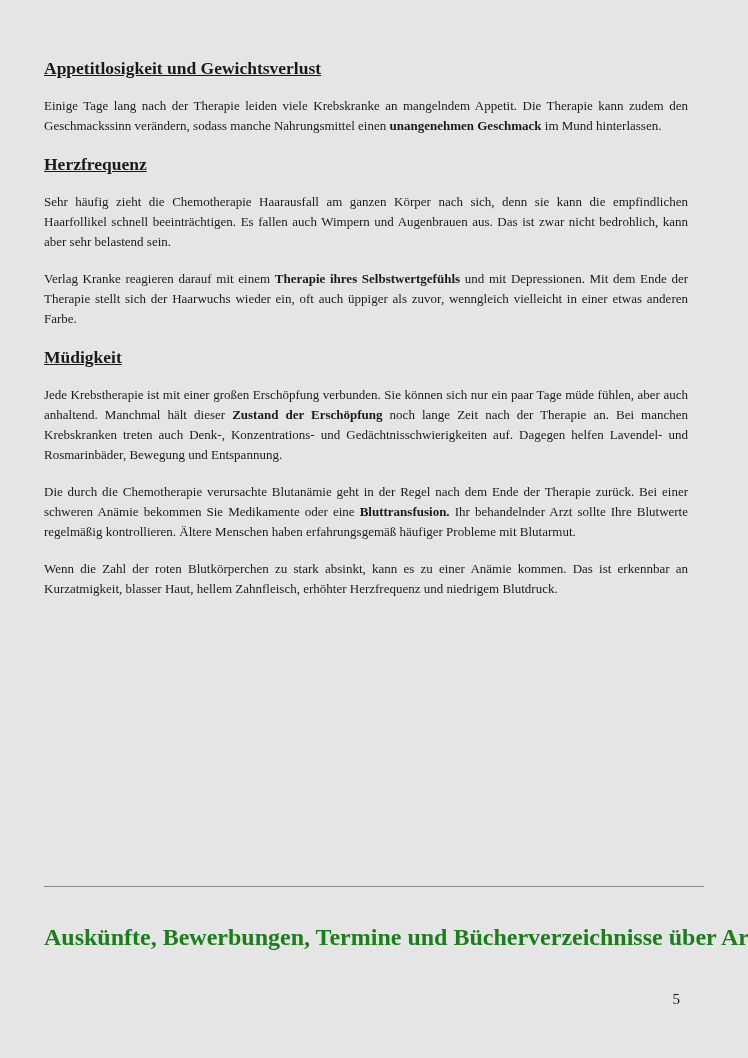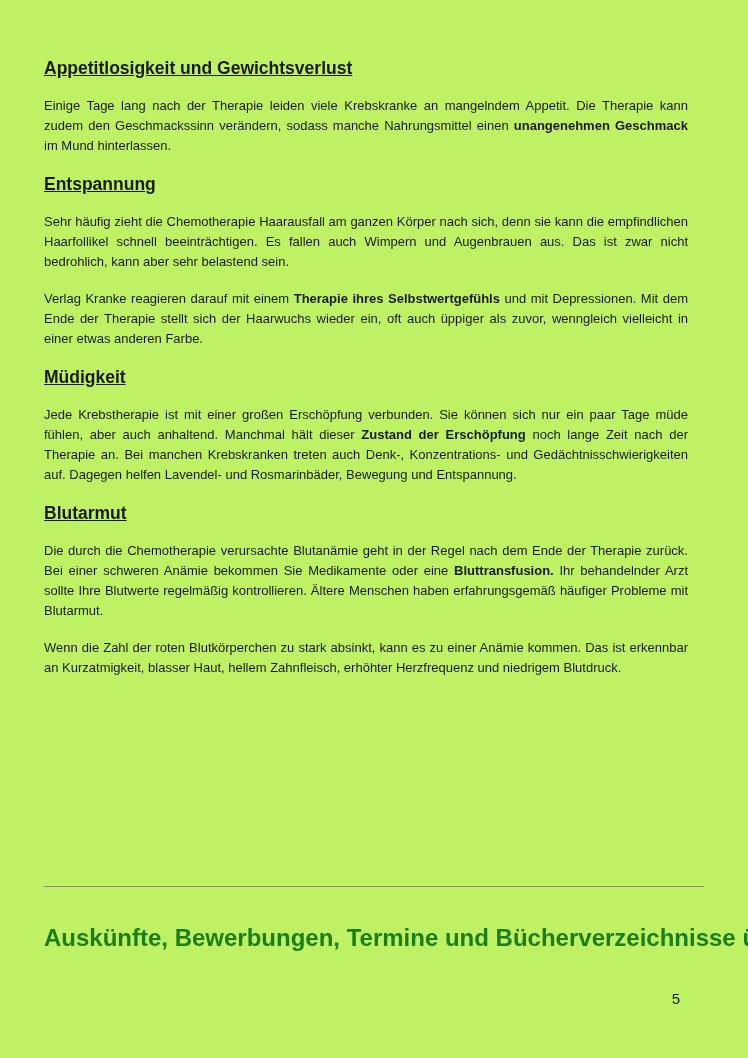--- a/index.html
+++ b/index.html
@@ -1,21 +1,21 @@
 <!DOCTYPE html>
 <html><head>
 <meta charset="utf-8">
 <style>
   html, body { margin: 0; padding: 0; background: #ffffff; }
   .page {
     position: relative;
     width: 748px;
     height: 1058px;
-    background: #bef264;
-    font-family: Liberation Sans, sans-serif;
+    background: #e5e5e5;
+    font-family: Liberation Serif, serif;
     color: #1a1a1a;
     overflow: hidden;
   }
   .content {
     position: absolute;
     top: 57px;
     left: 44px;
     width: 660px;
   }
   .heading {
@@ -61,26 +61,25 @@
     color: #1a1a1a;
   }
 </style>
 </head>
 <body>
 
 <div class="page">
   <div class="content" id="content">
       <p class="heading">Appetitlosigkeit und Gewichtsverlust</p>
       <p class="para"><span>Einige Tage lang nach der Therapie leiden viele Krebskranke an mangelndem Appetit. Die Therapie kann zudem den Geschmackssinn verändern, sodass manche Nahrungsmittel einen </span><span class="bold">unangenehmen Geschmack</span><span> im Mund hinterlassen.</span></p>
-      <p class="heading">Entspannung</p>
+      <p class="heading">Herzfrequenz</p>
       <p class="para"><span>Sehr häufig zieht die Chemotherapie Haarausfall am ganzen Körper nach sich, denn sie kann die empfindlichen Haarfollikel schnell beeinträchtigen. Es fallen auch Wimpern und Augenbrauen aus. Das ist zwar nicht bedrohlich, kann aber sehr belastend sein.</span></p>
       <p class="para"><span>Verlag Kranke reagieren darauf mit einem </span><span class="bold">Therapie ihres Selbstwertgefühls</span><span> und mit Depressionen. Mit dem Ende der Therapie stellt sich der Haarwuchs wieder ein, oft auch üppiger als zuvor, wenngleich vielleicht in einer etwas anderen Farbe.</span></p>
       <p class="heading">Müdigkeit</p>
       <p class="para"><span>Jede Krebstherapie ist mit einer großen Erschöpfung verbunden. Sie können sich nur ein paar Tage müde fühlen, aber auch anhaltend. Manchmal hält dieser </span><span class="bold">Zustand der Erschöpfung</span><span> noch lange Zeit nach der Therapie an. Bei manchen Krebskranken treten auch Denk-, Konzentrations- und Gedächtnisschwierigkeiten auf. Dagegen helfen Lavendel- und Rosmarinbäder, Bewegung und Entspannung.</span></p>
-      <p class="heading">Blutarmut</p>
       <p class="para"><span>Die durch die Chemotherapie verursachte Blutanämie geht in der Regel nach dem Ende der Therapie zurück. Bei einer schweren Anämie bekommen Sie Medikamente oder eine </span><span class="bold">Bluttransfusion.</span><span> Ihr behandelnder Arzt sollte Ihre Blutwerte regelmäßig kontrollieren. Ältere Menschen haben erfahrungsgemäß häufiger Probleme mit Blutarmut.</span></p>
       <p class="para"><span>Wenn die Zahl der roten Blutkörperchen zu stark absinkt, kann es zu einer Anämie kommen. Das ist erkennbar an Kurzatmigkeit, blasser Haut, hellem Zahnfleisch, erhöhter Herzfrequenz und niedrigem Blutdruck.</span></p>
     </div>
   <div class="footer">
     <div id="footer-lines">
         <div class="footer-line"><span class="seg-green">Auskünfte, Bewerbungen, Termine und Bücherverzeichnisse über Arcturus</span></div>
       </div>
   </div>
   <div class="page-number">5</div>
 </div>

